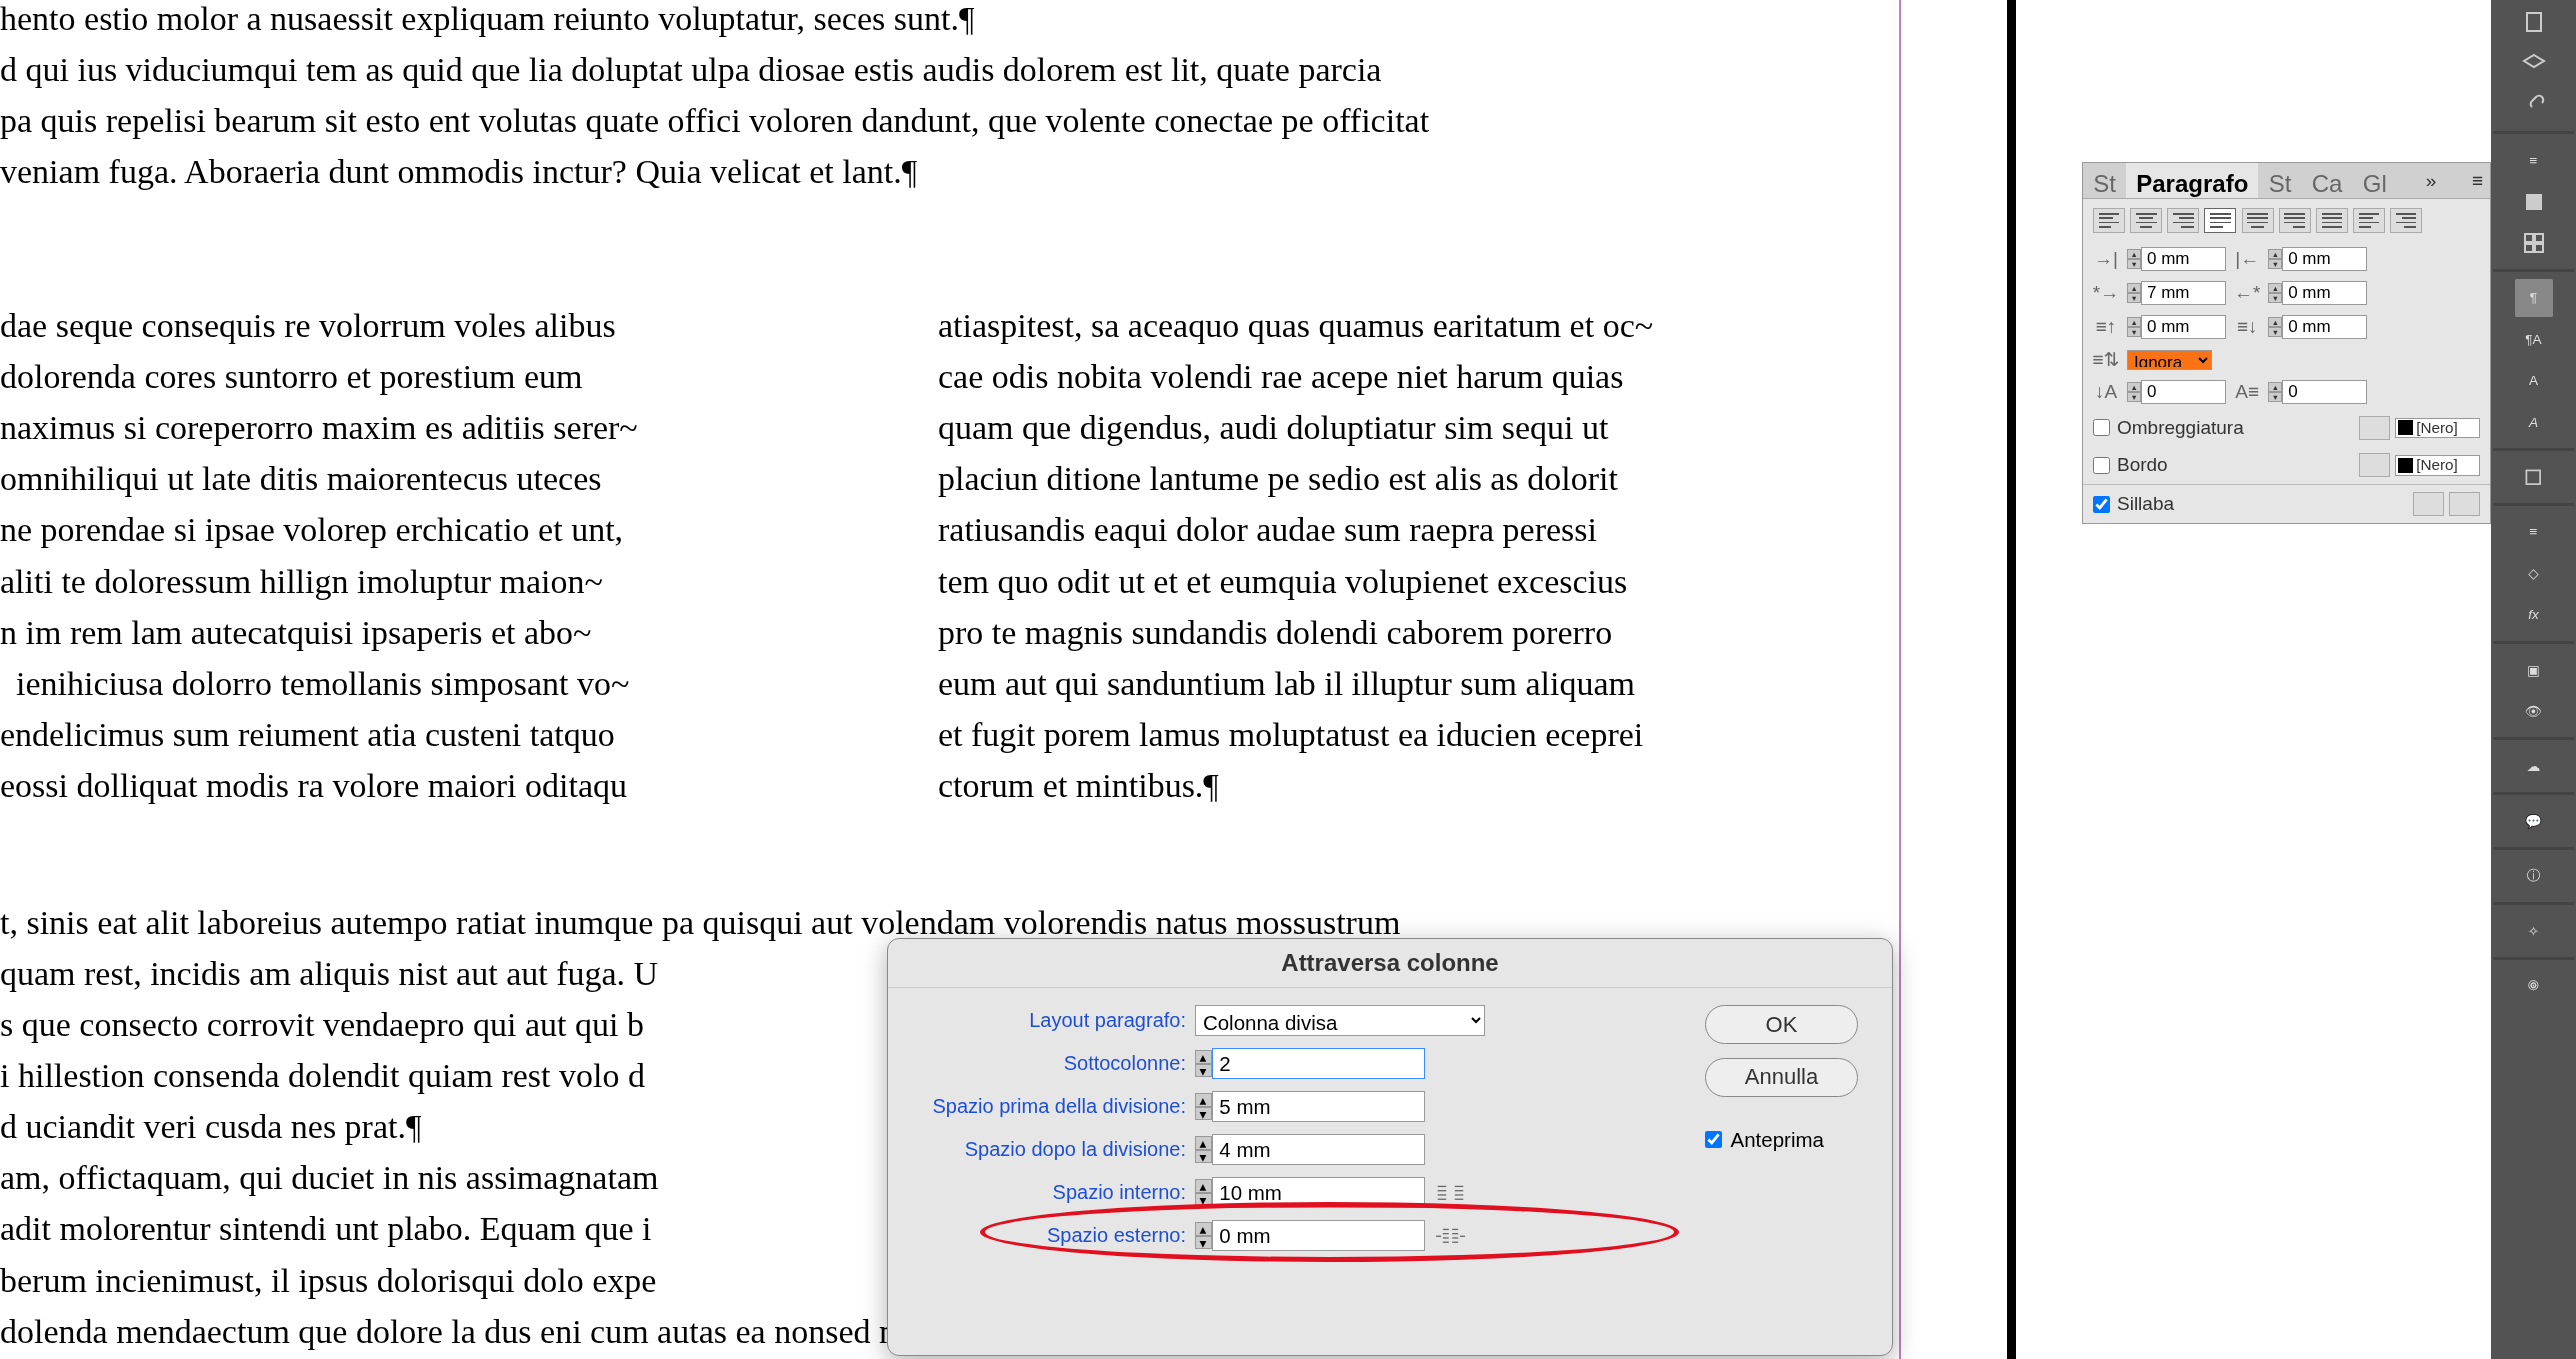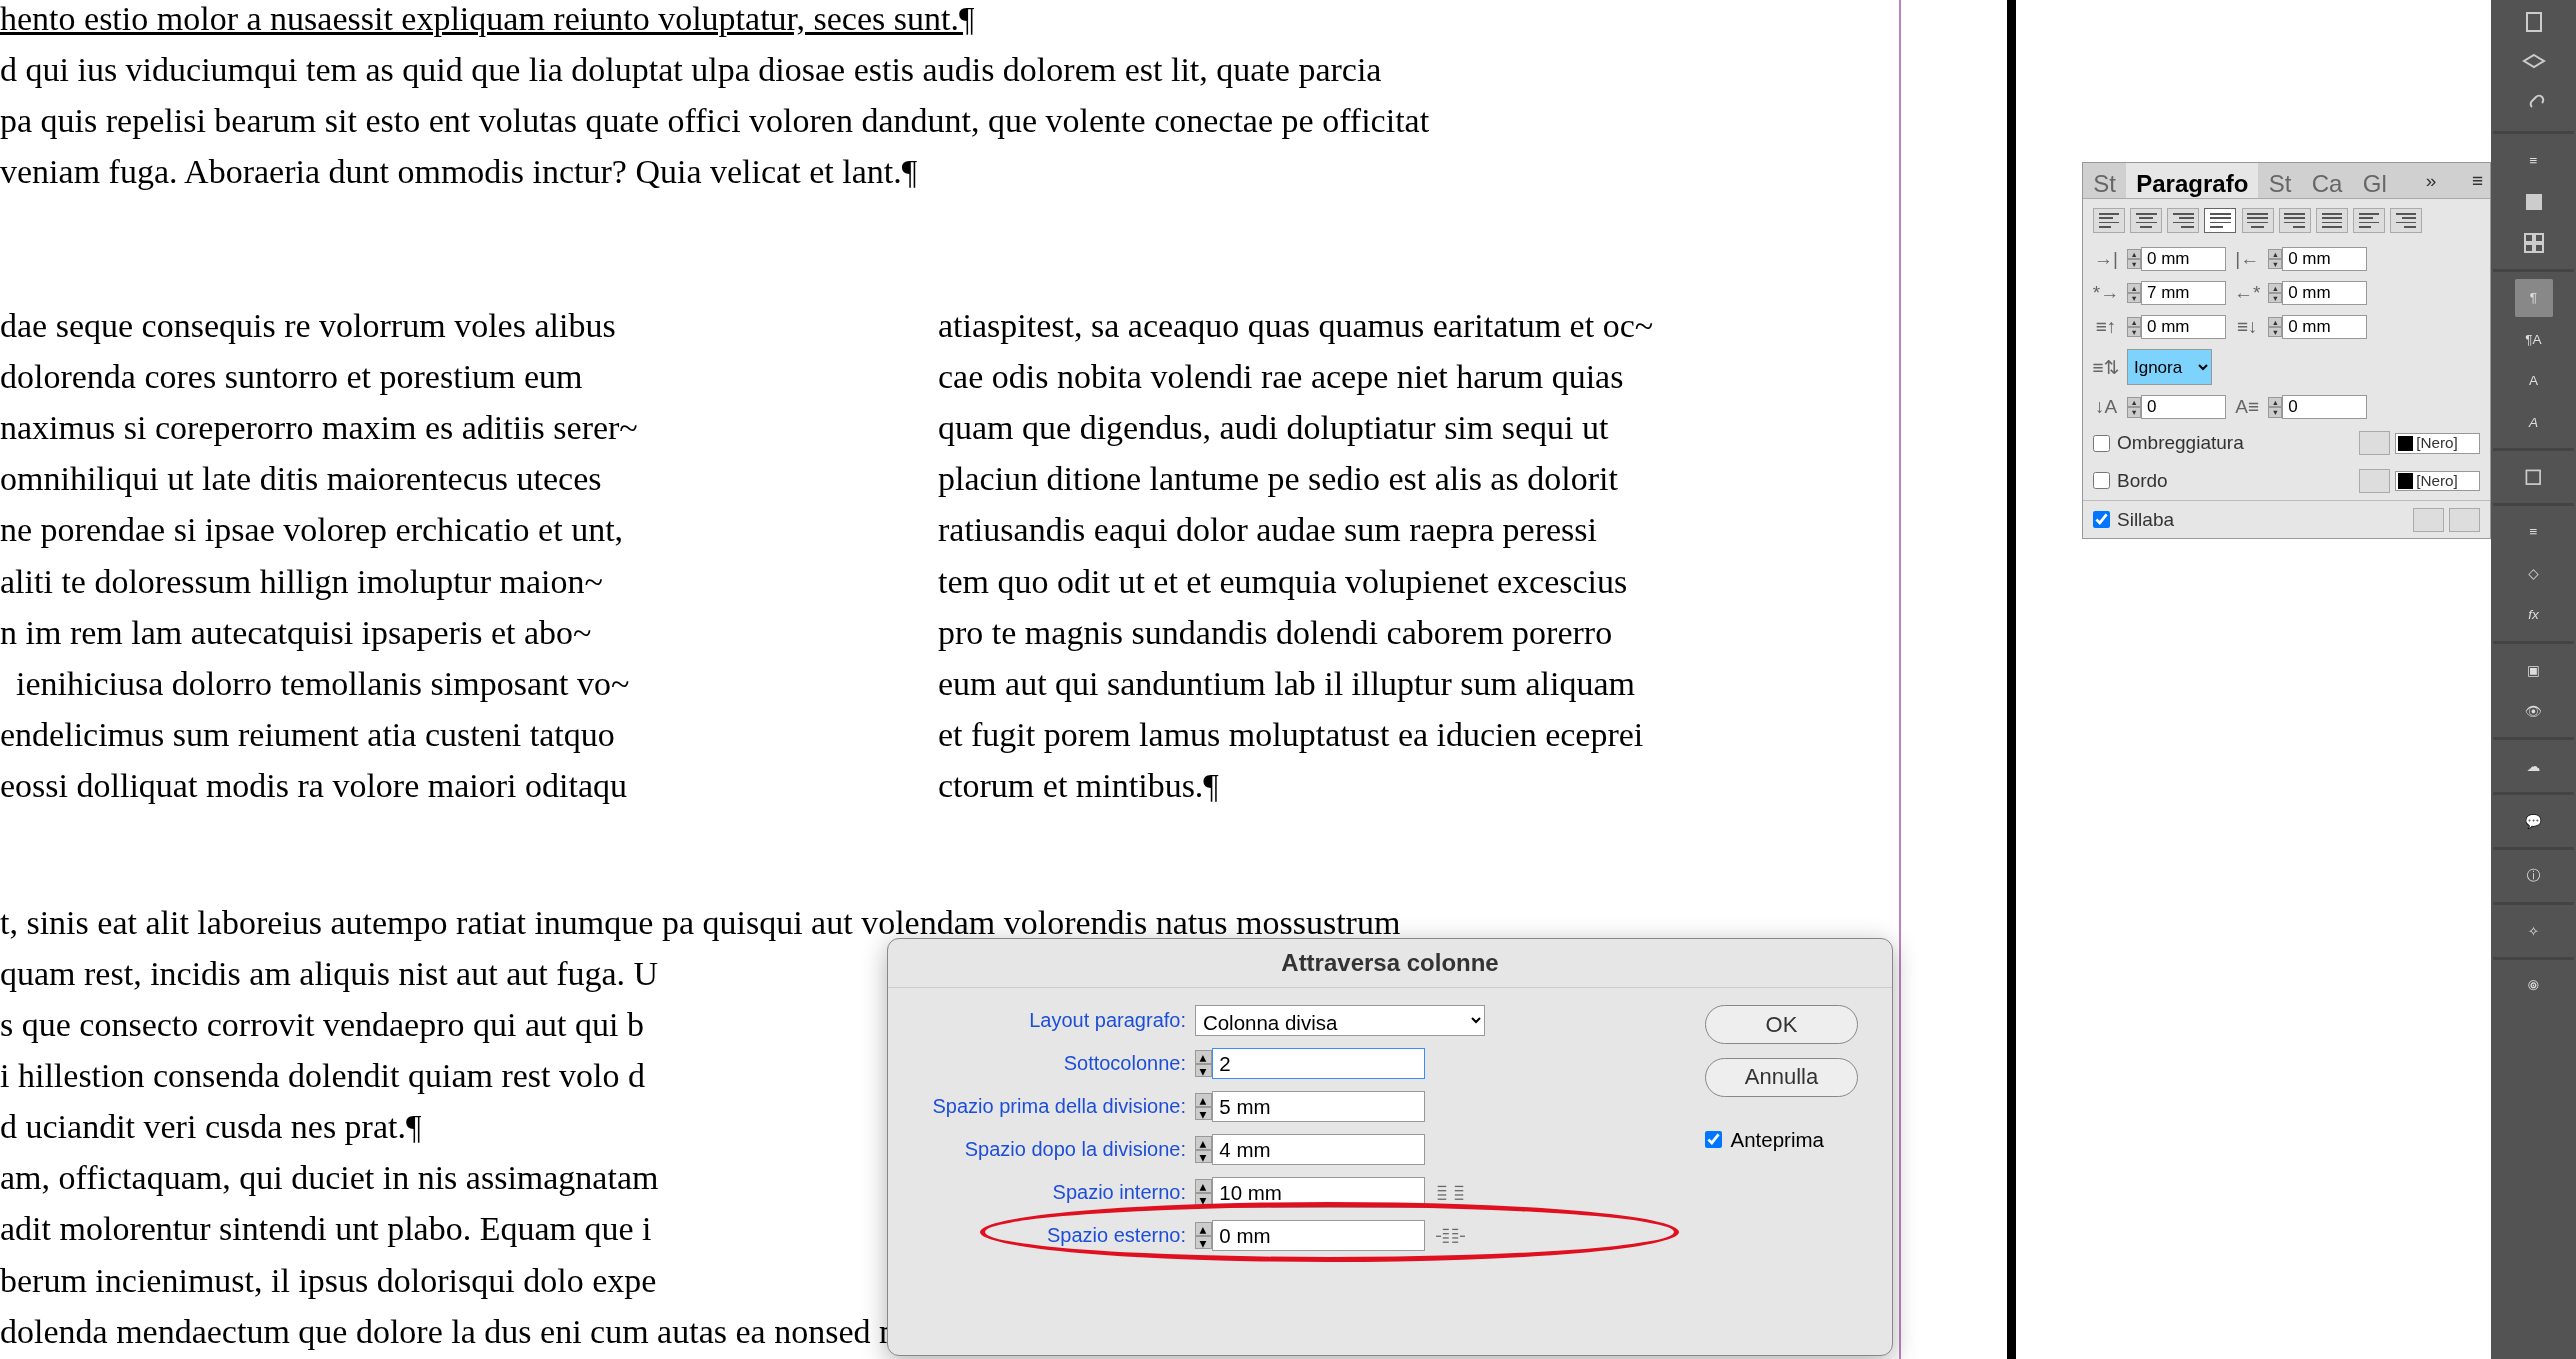--- a/index.html
+++ b/index.html
@@ -28,21 +28,21 @@
     .align-btn { width: 32px; height: 25.6px; background: #ddd; border: 0.9px solid #aaa; cursor: pointer; display: flex; align-items: center; justify-content: center; }
     .align-btn.active { background: #fff; border-color: #666; }
     
     .input-row { display: flex; gap: 8.5px; padding: 5.1px 10.2px; align-items: center; }
     .input-label-icon { width: 25.6px; height: 20.5px; display: flex; align-items: center; justify-content: center; color: #666; }
     .spinner-input { display: flex; align-items: center; }
     .spinner-btns { display: flex; flex-direction: column; width: 13.6px; }
     .spinner-btn { height: 10.2px; background: #ccc; border: 0.9px solid #999; cursor: pointer; font-size: 8.5px; line-height: 8.5px; text-align: center; }
     .num-input { width: 85px; height: 24px; border: 0.9px solid #999; padding: 1.7px 5.1px; font-size: 17px; background: #fff; }
     
-    .select-input { width: 85px; height: 36px; border: 0.9px solid #999; background: #7dd3fc; font-size: 17px; padding: 1.7px; }
+    .select-input { width: 85px; height: 20px; border: 0.9px solid #999; background: #f97316; font-size: 17px; padding: 1.7px; }
     
     .check-row { display: flex; align-items: center; gap: 6.8px; padding: 6.8px 10.2px; }
     .checkbox { width: 17px; height: 17px; }
     .color-swatch { width: 85px; height: 20.5px; border: 0.9px solid #999; display: flex; align-items: center; gap: 3.4px; padding: 1.7px; background: #fff; font-size: 15.3px; }
     .swatch-box { width: 15.3px; height: 15.3px; background: #000; }
     .footer-icon { width: 31px; height: 24px; background: #ddd; border: 0.9px solid #aaa; cursor: pointer; }
     
     .dialog { position: absolute; left: 887px; top: 938px; width: 1006px; height: 418px; background: #e6e6e6; border: 0.9px solid #888; border-radius: 12px; box-shadow: 0 6.8px 25.6px rgba(0,0,0,0.3); }
     .dialog-title { text-align: center; padding: 10.2px; font-size: 24px; color: #333; border-bottom: 0.9px solid #ccc; font-weight: bold; }
     .dialog-body { display: flex; padding: 17px 34px; gap: 34px; }
@@ -61,21 +61,21 @@
     .red-ellipse { position: absolute; left: 980px; top: 1202px; width: 699px; height: 60px; border: 5.1px solid #e01020; border-radius: 50%; pointer-events: none; }
     .gutter-icon { width: 34px; height: 25.6px; display: flex; align-items: center; justify-content: center; }
     
     .align-lines { display:flex; flex-direction:column; gap:2.6px; width:20.5px; }
     .al { height:1.7px; background:#555; }
   </style>
 </head>
 <body>
 
 <div class="doc-area">
-  <div class="text-line" style="top:0px;left:0;text-decoration:underline;">hento estio molor a nusaessit expliquam reiunto voluptatur, seces sunt.¶</div>
+  <div class="text-line" style="top:0px;left:0;">hento estio molor a nusaessit expliquam reiunto voluptatur, seces sunt.¶</div>
   <div class="text-line" style="top:51px;left:0;">d qui ius viduciumqui tem as quid que lia doluptat ulpa diosae estis audis dolorem est lit, quate parcia</div>
   <div class="text-line" style="top:102px;left:0;">pa quis repelisi bearum sit esto ent volutas quate offici voloren dandunt, que volente conectae pe officitat</div>
   <div class="text-line" style="top:153px;left:0;">veniam fuga. Aboraeria dunt ommodis inctur? Quia velicat et lant.¶</div>
 
   <div class="text-line" style="top:307px;left:0;">dae seque consequis re volorrum voles alibus</div>
   <div class="text-line" style="top:358px;left:0;">dolorenda cores suntorro et porestium eum</div>
   <div class="text-line" style="top:409px;left:0;">naximus si coreperorro maxim es aditiis serer~</div>
   <div class="text-line" style="top:460px;left:0;">omnihiliqui ut late ditis maiorentecus uteces</div>
   <div class="text-line" style="top:511px;left:0;">ne porendae si ipsae volorep erchicatio et unt,</div>
   <div class="text-line" style="top:563px;left:0;text-align:right;">aliti te doloressum hillign imoluptur maion~</div>

